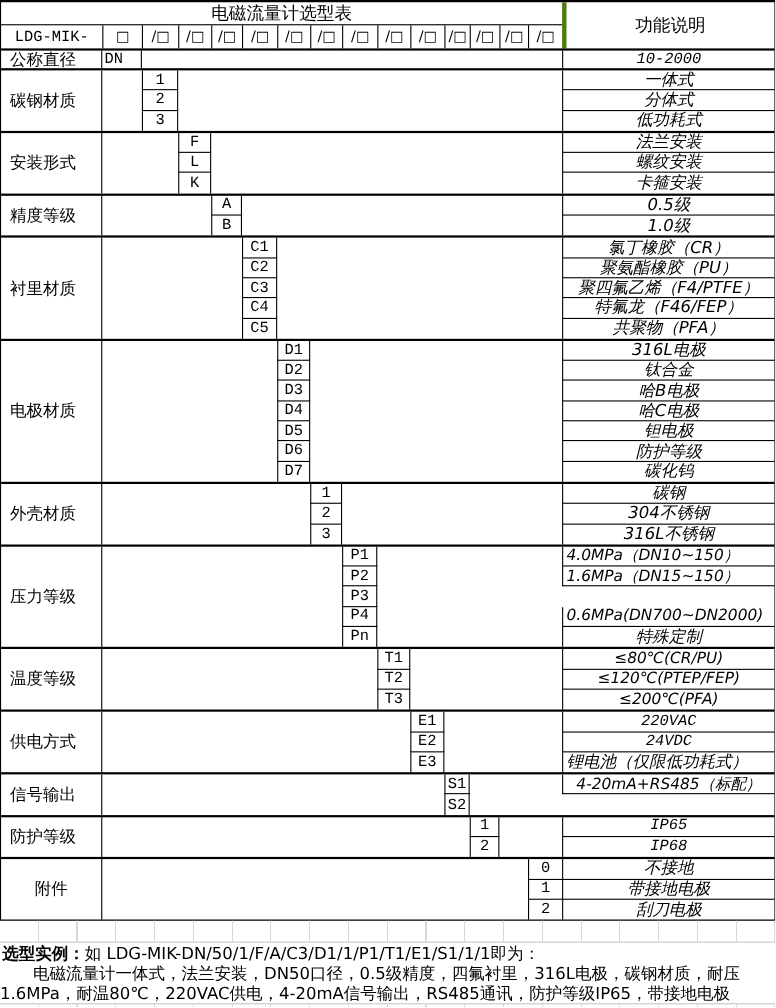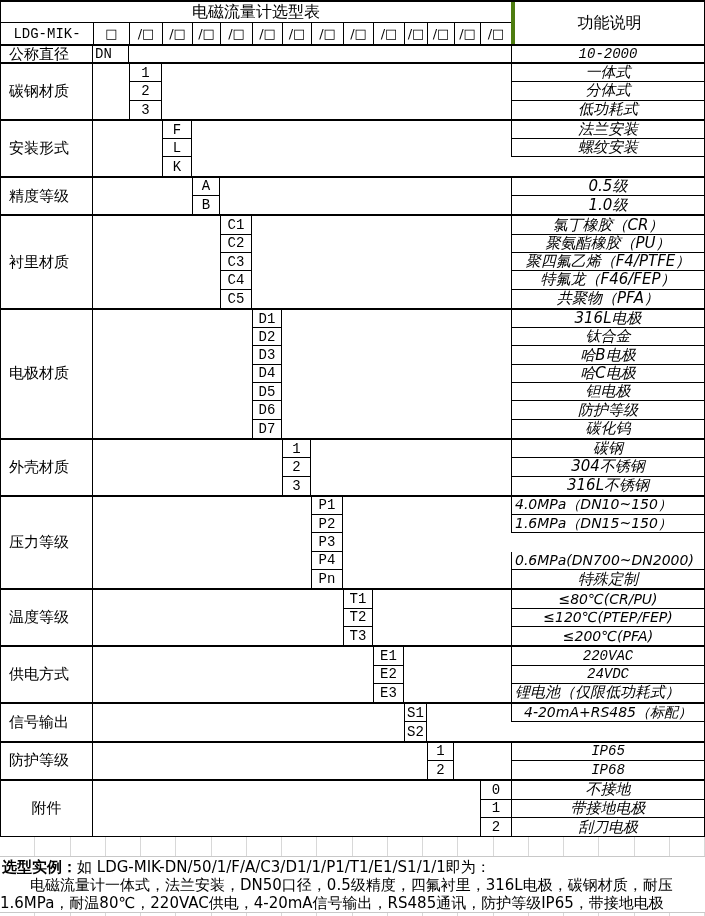--- a/index.html
+++ b/index.html
@@ -81,20 +81,21 @@
 
   <div class="block">
     <div class="cell label lbl-r" style="grid-column:1;grid-row:1/span 3">安装形式</div>
     <div class="cell" style="grid-column:2/4;grid-row:1/span 3"></div>
     <div class="cell code mono bb" style="grid-column:4;grid-row:1">F</div>
     <div class="cell code mono bb" style="grid-column:4;grid-row:2">L</div>
     <div class="cell code mono" style="grid-column:4;grid-row:3">K</div>
     <div class="cell" style="grid-column:5/16;grid-row:1/span 3"></div>
     <div class="cell desc cjk bb" style="grid-row:1">法兰安装</div>
     <div class="cell desc cjk bb" style="grid-row:2">螺纹安装</div>
+    <div class="cell desc cjk" style="grid-row:3">卡箍安装</div>
   </div>
 
   <div class="block">
     <div class="cell label lbl-r" style="grid-column:1;grid-row:1/span 2">精度等级</div>
     <div class="cell" style="grid-column:2/5;grid-row:1/span 2"></div>
     <div class="cell code mono bb" style="grid-column:5;grid-row:1">A</div>
     <div class="cell code mono" style="grid-column:5;grid-row:2">B</div>
     <div class="cell" style="grid-column:6/16;grid-row:1/span 2"></div>
     <div class="cell desc cjk bb" style="grid-row:1">0.5级</div>
     <div class="cell desc cjk" style="grid-row:2">1.0级</div>

